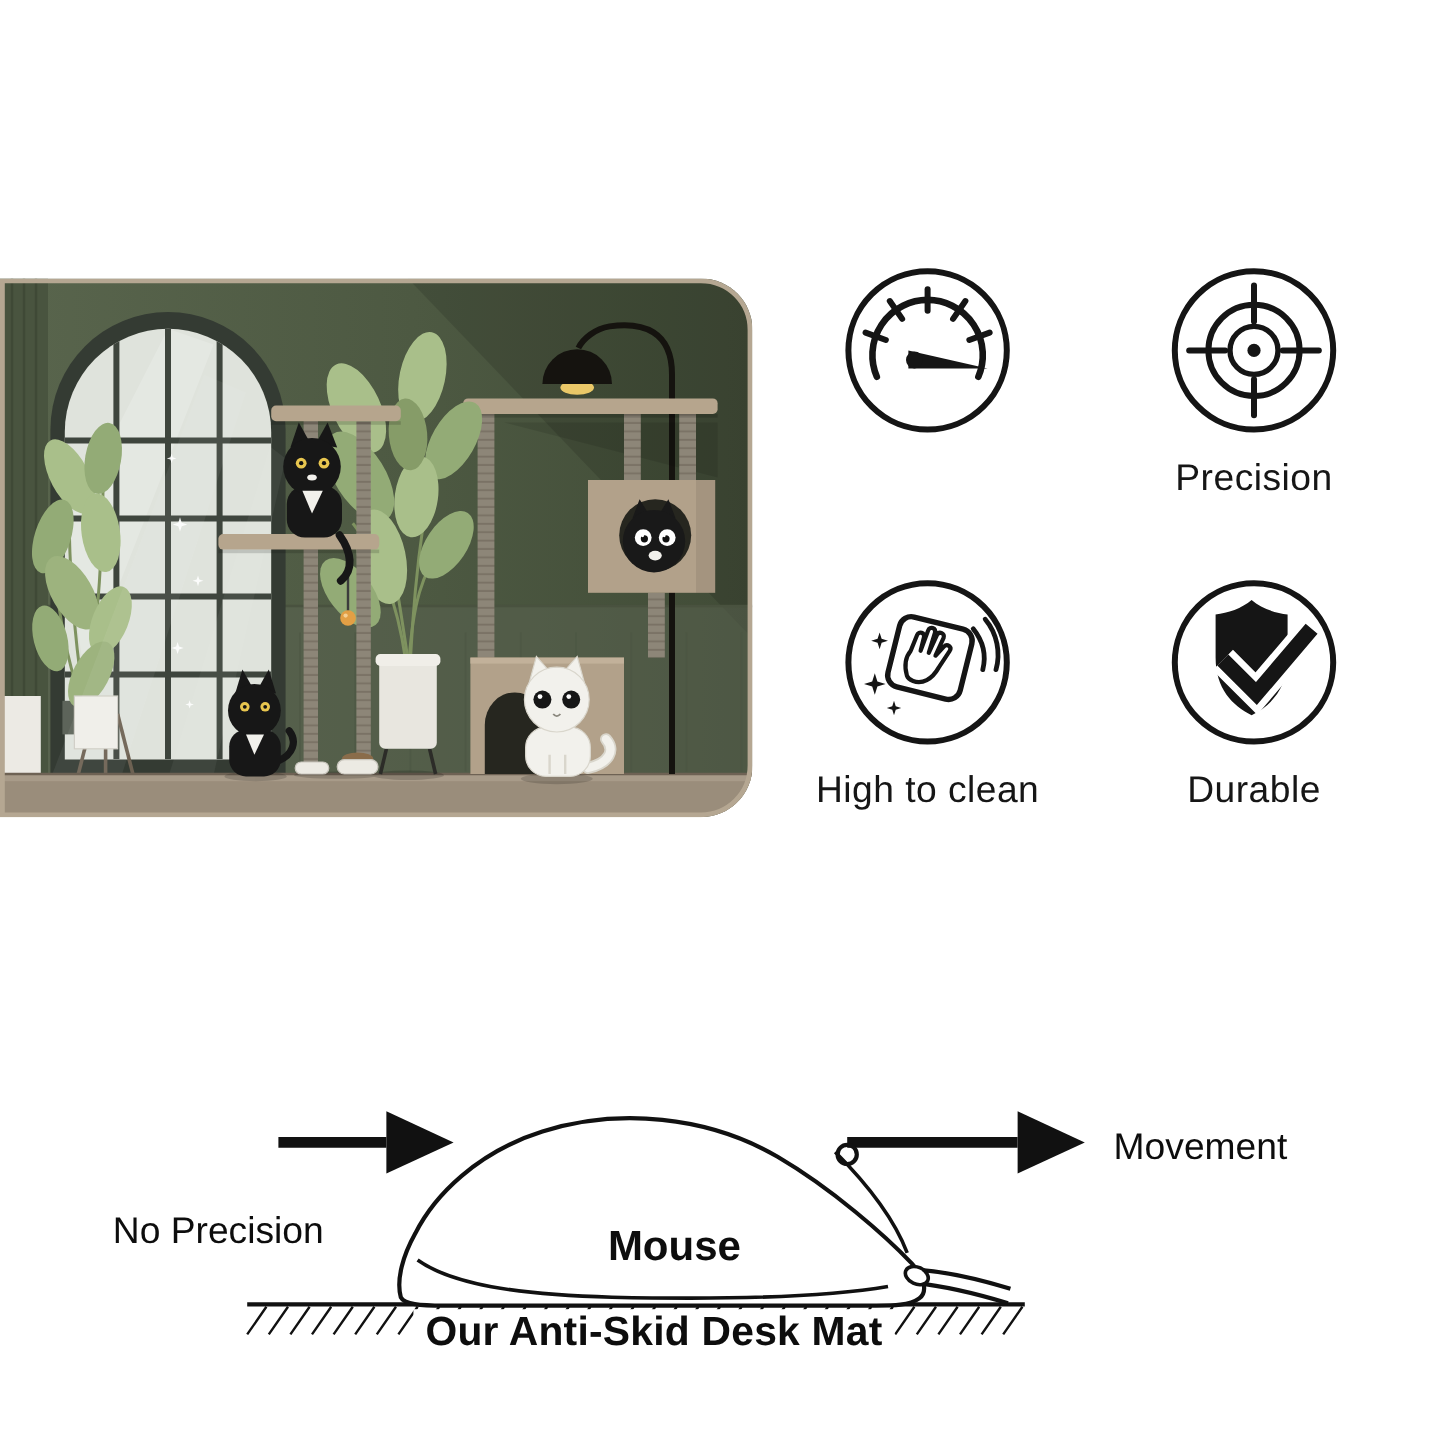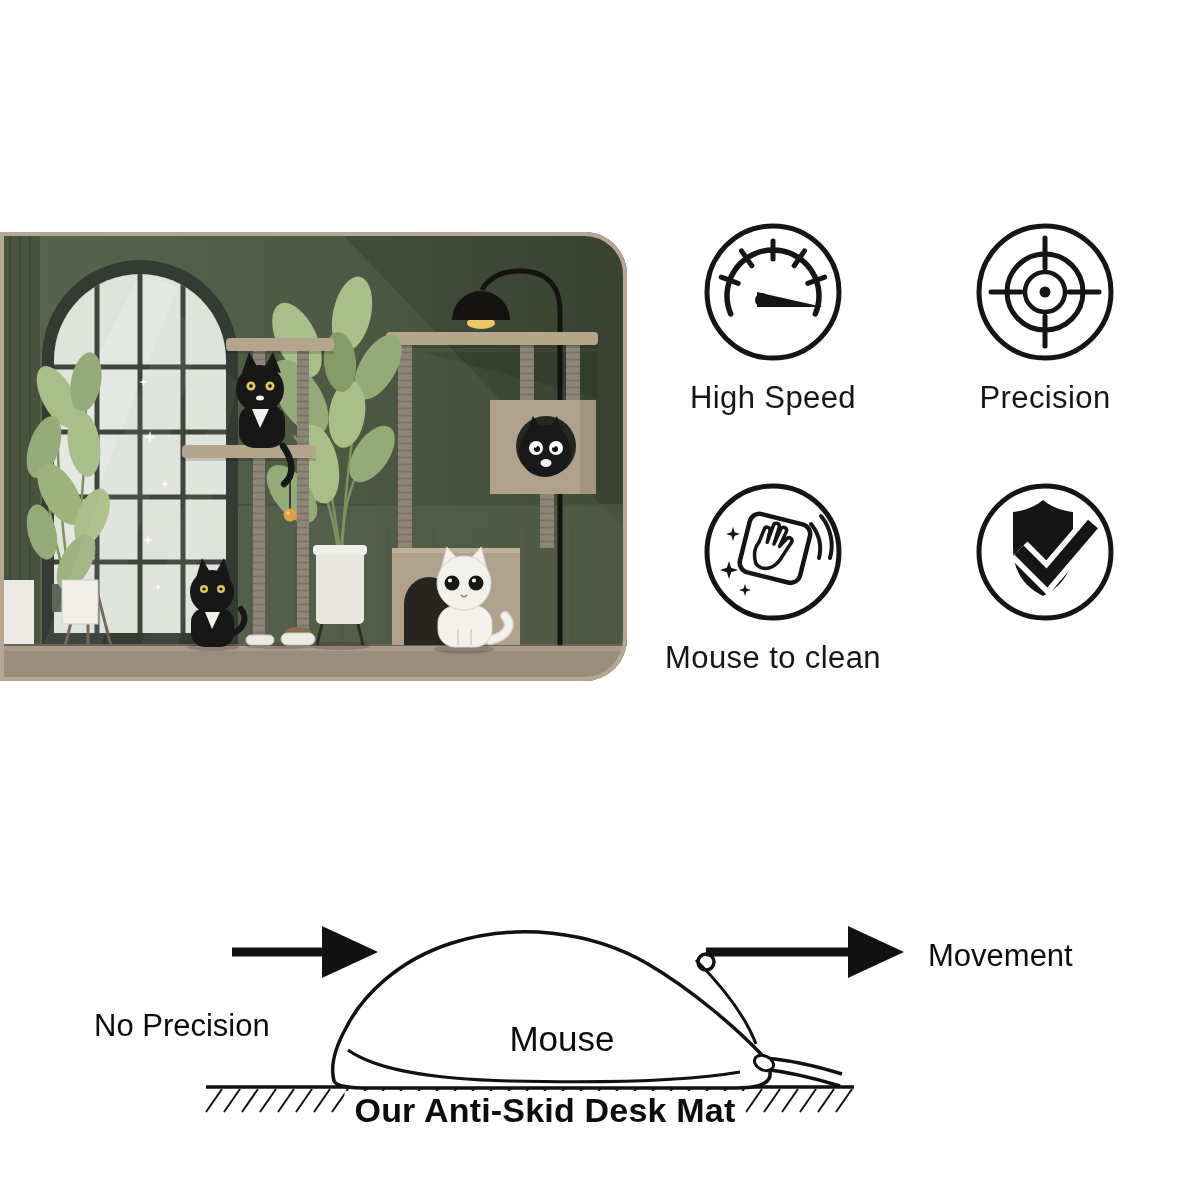--- a/index.html
+++ b/index.html
@@ -11,21 +11,21 @@
   .feature{width:266px;text-align:center;}
   .feature .icon-wrap{width:160px;height:160px;margin:0 auto;}
   .feature .flabel{margin-top:8px;font-size:31px;font-weight:500;color:#161616;letter-spacing:.4px;white-space:nowrap;}
   .f1{left:640px;top:212px;} .f2{left:912px;top:212px;}
   .f3{left:640px;top:472px;} .f4{left:912px;top:472px;}
   
   .diagram-wrap{left:0;top:900px;width:1200px;height:280px;}
   .dg-text{color:#0d0d0d;white-space:nowrap;}
   .no-resist{left:94px;top:1008px;font-size:31px;font-weight:500;}
   .movement{left:928px;top:938px;font-size:31px;font-weight:500;}
-  .mouse-lbl{left:497px;top:1019px;width:130px;text-align:center;font-size:35px;font-weight:400;}
+  .mouse-lbl{left:497px;top:1019px;width:130px;text-align:center;font-size:35px;font-weight:700;}
   .caption{left:545px;top:1091px;transform:translateX(-50%);font-size:34px;font-weight:700;background:#fff;padding:0 10px;letter-spacing:.2px;}
 </style>
 </head>
 <body>
 
 <div class="abs mat-wrap">
 <svg width="627" height="449" viewBox="0 0 627 449">
   <defs>
     <clipPath id="matClip">
           <path d="M0,0 H584 C608,0 627,19 627,43 V406 C627,430 608,449 584,449 H0 Z"></path>
@@ -275,21 +275,20 @@
         <line x1="45.2" y1="71.3" x2="28.3" y2="65.2"></line>
         <line x1="58.8" y1="53.7" x2="48.5" y2="38.9"></line>
         <line x1="80" y1="47" x2="80" y2="29"></line>
         <line x1="101.2" y1="53.7" x2="111.5" y2="38.9"></line>
         <line x1="114.8" y1="71.3" x2="131.7" y2="65.2"></line>
       </g>
       <polygon points="64,80 130,95 64,95" fill="#151515" stroke="none"></polygon>
       <circle cx="69" cy="88" r="7" fill="#151515" stroke="none"></circle>
     </svg>
   </div>
-  <div class="flabel">High Speed</div>
 </div>
 
 <div class="abs feature f2">
   <div class="icon-wrap">
     <svg width="160" height="160" viewBox="0 0 160 160" fill="none" stroke="#151515">
       <circle cx="80" cy="80" r="66" stroke-width="5"></circle>
       <circle cx="80" cy="80" r="38" stroke-width="5"></circle>
       <circle cx="80" cy="80" r="20" stroke-width="4.5"></circle>
       <circle cx="80" cy="80" r="5.5" fill="#151515" stroke="none"></circle>
       <g stroke-width="5" stroke-linecap="round">
@@ -313,32 +312,33 @@
       </g>
       <path d="M118,52 C126,62 129,74 126,86" stroke-width="4" stroke-linecap="round"></path>
       <path d="M128,44 C138,56 141,72 137,86" stroke-width="4" stroke-linecap="round"></path>
       <g fill="#151515" stroke="none">
         <path d="M0,-1 L0.24,-0.24 L1,0 L0.24,0.24 L0,1 L-0.24,0.24 L-1,0 L-0.24,-0.24 Z" transform="translate(40,62) scale(7)"></path>
         <path d="M0,-1 L0.24,-0.24 L1,0 L0.24,0.24 L0,1 L-0.24,0.24 L-1,0 L-0.24,-0.24 Z" transform="translate(36,98) scale(9)"></path>
         <path d="M0,-1 L0.24,-0.24 L1,0 L0.24,0.24 L0,1 L-0.24,0.24 L-1,0 L-0.24,-0.24 Z" transform="translate(52,118) scale(6)"></path>
       </g>
     </svg>
   </div>
-  <div class="flabel">Mouse to clean</div>
+  <div class="flabel">High to clean</div>
 </div>
 
 <div class="abs feature f4">
   <div class="icon-wrap">
     <svg width="160" height="160" viewBox="0 0 160 160" fill="none" stroke="#151515">
       <circle cx="80" cy="80" r="66" stroke-width="5"></circle>
       <path d="M78,28 C70,35 58,39 48,40 L48,76 C48,102 62,116 78,124 C94,116 108,102 108,76 L108,40 C98,39 86,35 78,28 Z" fill="#151515" stroke="none"></path>
       <polyline points="54,78 82,106 128,52" stroke="#ffffff" stroke-width="24" fill="none"></polyline>
       <polyline points="54,78 82,106 128,52" stroke="#151515" stroke-width="13" fill="none"></polyline>
     </svg>
   </div>
+  <div class="flabel">Durable</div>
 </div>
 
 <div class="abs diagram-wrap">
 <svg width="1200" height="280" viewBox="0 0 1200 280">
 
   <g>
     <line x1="232" y1="52" x2="322" y2="52" stroke="#111" stroke-width="9"></line>
     <polygon points="322,26 378,52 322,78" fill="#111"></polygon>
   </g>
 

